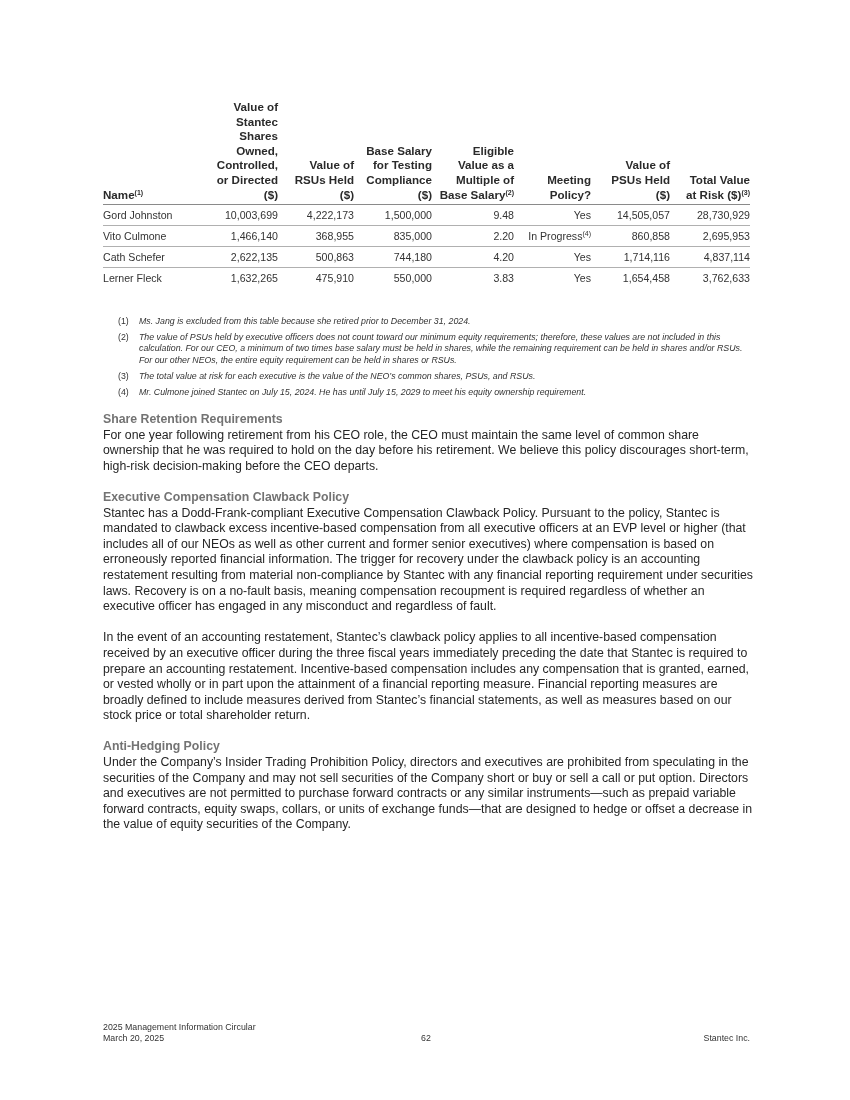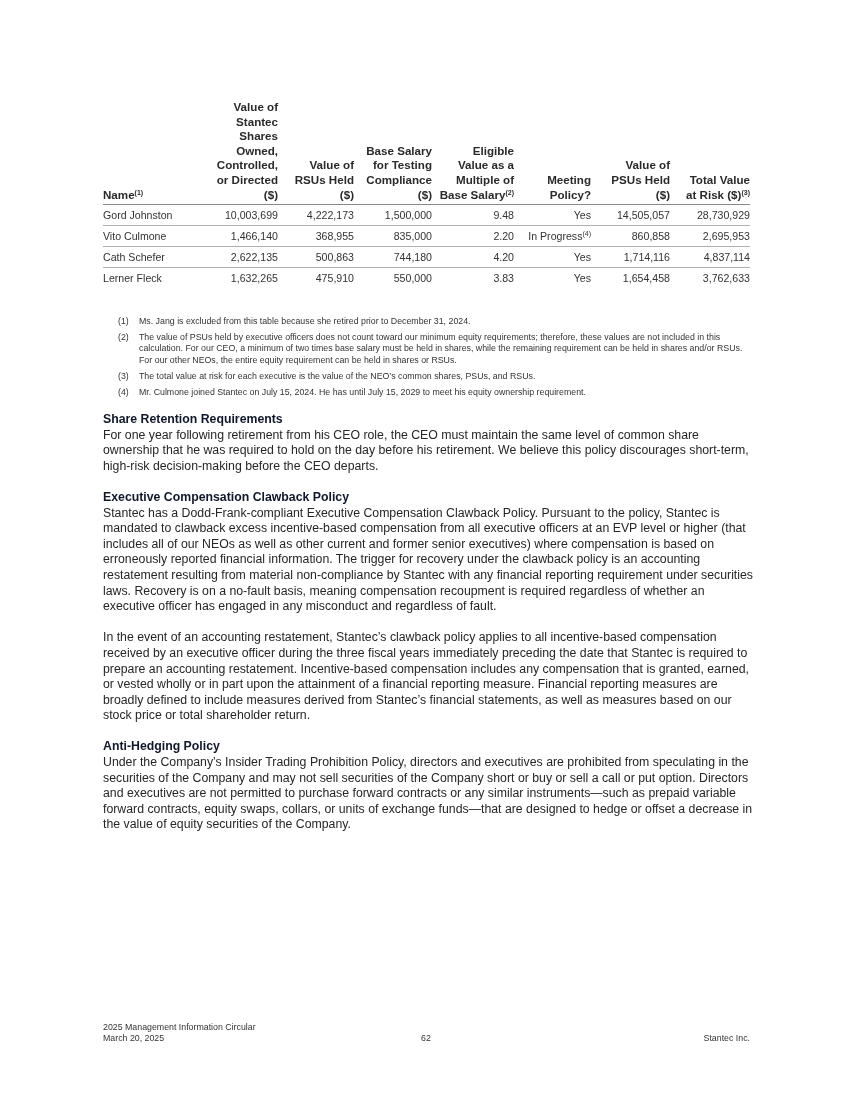--- a/index.html
+++ b/index.html
@@ -36,25 +36,25 @@
   .c-base { width: 78px; }
   .c-mult { width: 82px; }
   .c-meet { width: 77px; }
   .c-psu { width: 79px; }
   .c-total { width: 80px; }
 
   
   .footnotes { position: absolute; top: 316px; left: 15px; width: 632px; font-size: 8.8px; color: #333; line-height: 11.2px; }
   .fn { display: flex; margin-bottom: 5px; }
   .fn-num { width: 21px; flex: none; }
-  .fn-text { flex: 1; }
+  .fn-text { flex: 1; font-style: italic; }
 
   
   .body { position: absolute; top: 412px; left: 0; width: 650px; font-size: 12.3px; line-height: 15.6px; color: #262626; }
-  .body h3 { font-size: 12.3px; font-weight: bold; margin: 0; line-height: 15.6px; color: #0f172a; }
+  .body h3 { font-size: 12.3px; font-weight: bold; margin: 0; line-height: 15.6px; color: #737373; }
   .body p { margin: 0 0 15.6px 0; }
 
   
   .footer { position: absolute; top: 1022px; left: 0; width: 647px; font-size: 8.8px; color: #333; line-height: 10.5px; }
   .footer .left { position: absolute; left: 0; top: 0; }
   .footer .center { position: absolute; left: 318px; top: 10.5px; }
   .footer .right { position: absolute; right: 0; top: 10.5px; }
 </style>
 </head>
 <body>

